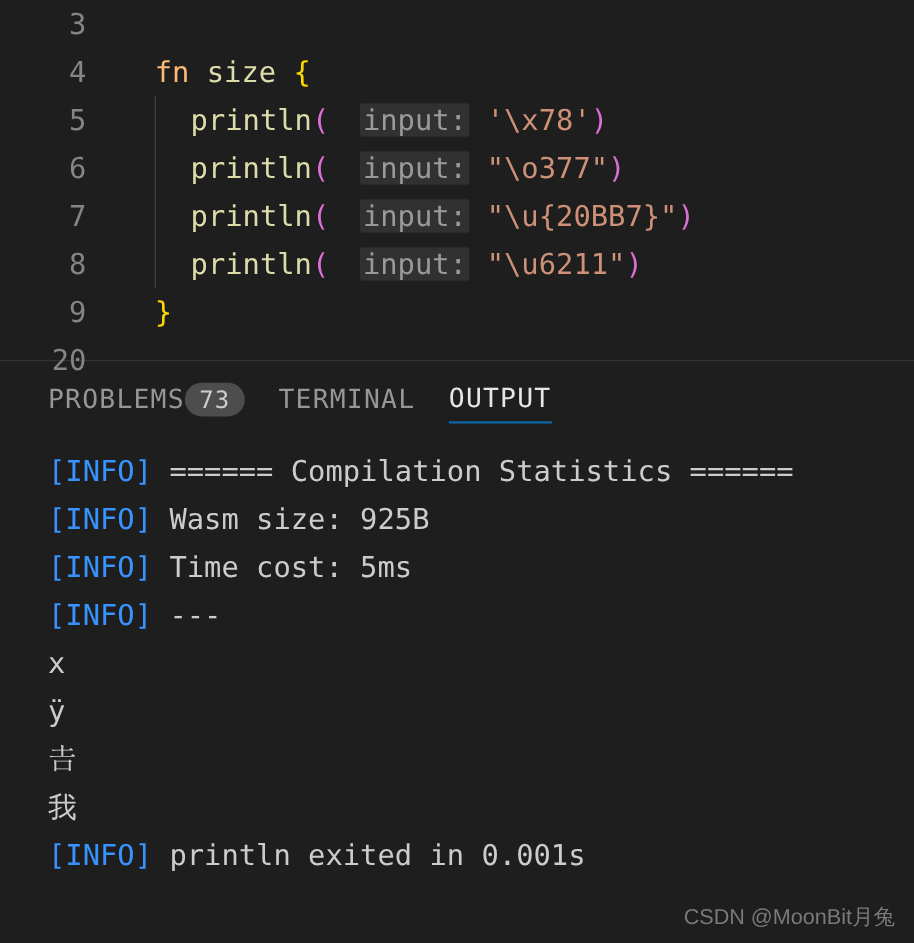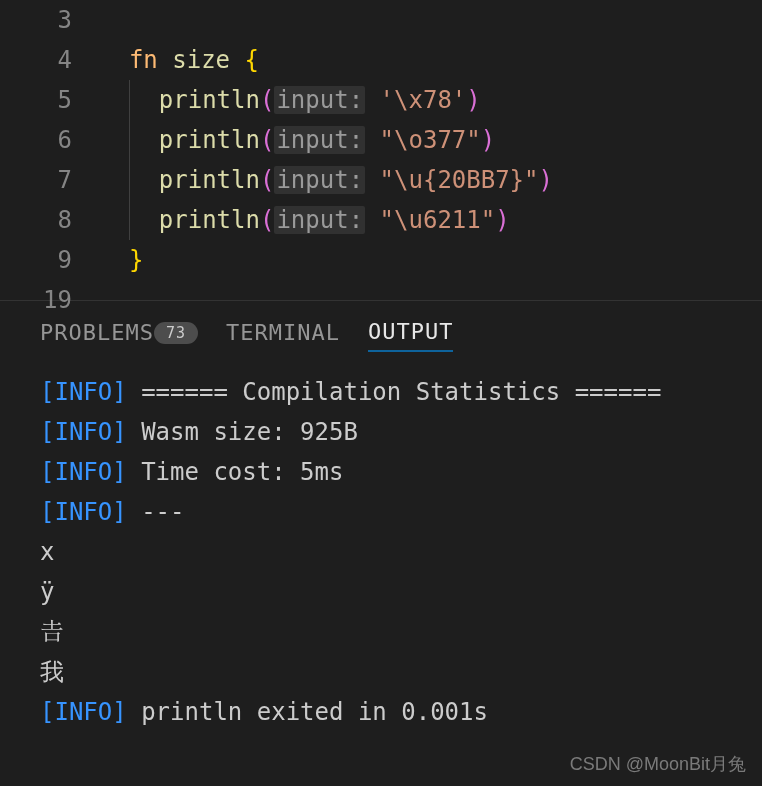--- a/index.html
+++ b/index.html
@@ -52,20 +52,21 @@
     .kw { color: #fdba74; }
     .fn-name { color: #dcdcaa; }
     .brace { color: #ffd700; }
     .paren2 { color: #da70d6; }
     .call { color: #dcdcaa; }
     .param-hint {
       background: #313131;
       color: #9a9a9a;
       padding: 0 2px;
       border-radius: 2px;
+      margin-left: 26px;
     }
     .str { color: #ce9178; }
     .char { color: #ce9178; }
     
     .panel {
       border-top: 1px solid #333;
       background: #1e1e1e;
     }
     .tabs {
       display: flex;
@@ -85,21 +86,21 @@
     }
     .tab.active {
       color: #e7e7e7;
       border-bottom: 2px solid #0e639c;
     }
     .badge {
       background: #4d4d4d;
       color: #cccccc;
       border-radius: 14px;
       padding: 2px 12px;
-      font-size: 15px;
+      font-size: 20px;
     }
     .output {
       padding: 8px 40px;
       font-size: 24px;
       line-height: 40px;
     }
     .output-line {
       white-space: pre;
       color: #cccccc;
     }
@@ -118,21 +119,21 @@
 
 <div class="editor">
   <div class="gutter" id="gutter">
       <div class="line-num">3</div>
       <div class="line-num">4</div>
       <div class="line-num">5</div>
       <div class="line-num">6</div>
       <div class="line-num">7</div>
       <div class="line-num">8</div>
       <div class="line-num">9</div>
-      <div class="line-num">19</div>
+      <div class="line-num">20</div>
     </div>
   <div class="code" id="code">
       <div class="code-line"></div>
       <div class="code-line"><span>  </span><span class="kw">fn</span><span> </span><span class="fn-name">size</span><span> </span><span class="brace">{</span></div>
       <div class="code-line"><span>  </span><span class="indent-guide"></span><span>  </span><span class="call">println</span><span class="paren2">(</span><span class="param-hint">input:</span><span> </span><span class="char">'\x78'</span><span class="paren2">)</span></div>
       <div class="code-line"><span>  </span><span class="indent-guide"></span><span>  </span><span class="call">println</span><span class="paren2">(</span><span class="param-hint">input:</span><span> </span><span class="str">"\o377"</span><span class="paren2">)</span></div>
       <div class="code-line"><span>  </span><span class="indent-guide"></span><span>  </span><span class="call">println</span><span class="paren2">(</span><span class="param-hint">input:</span><span> </span><span class="str">"\u{20BB7}"</span><span class="paren2">)</span></div>
       <div class="code-line"><span>  </span><span class="indent-guide"></span><span>  </span><span class="call">println</span><span class="paren2">(</span><span class="param-hint">input:</span><span> </span><span class="str">"\u6211"</span><span class="paren2">)</span></div>
       <div class="code-line"><span>  </span><span class="brace">}</span></div>
       <div class="code-line"></div>

